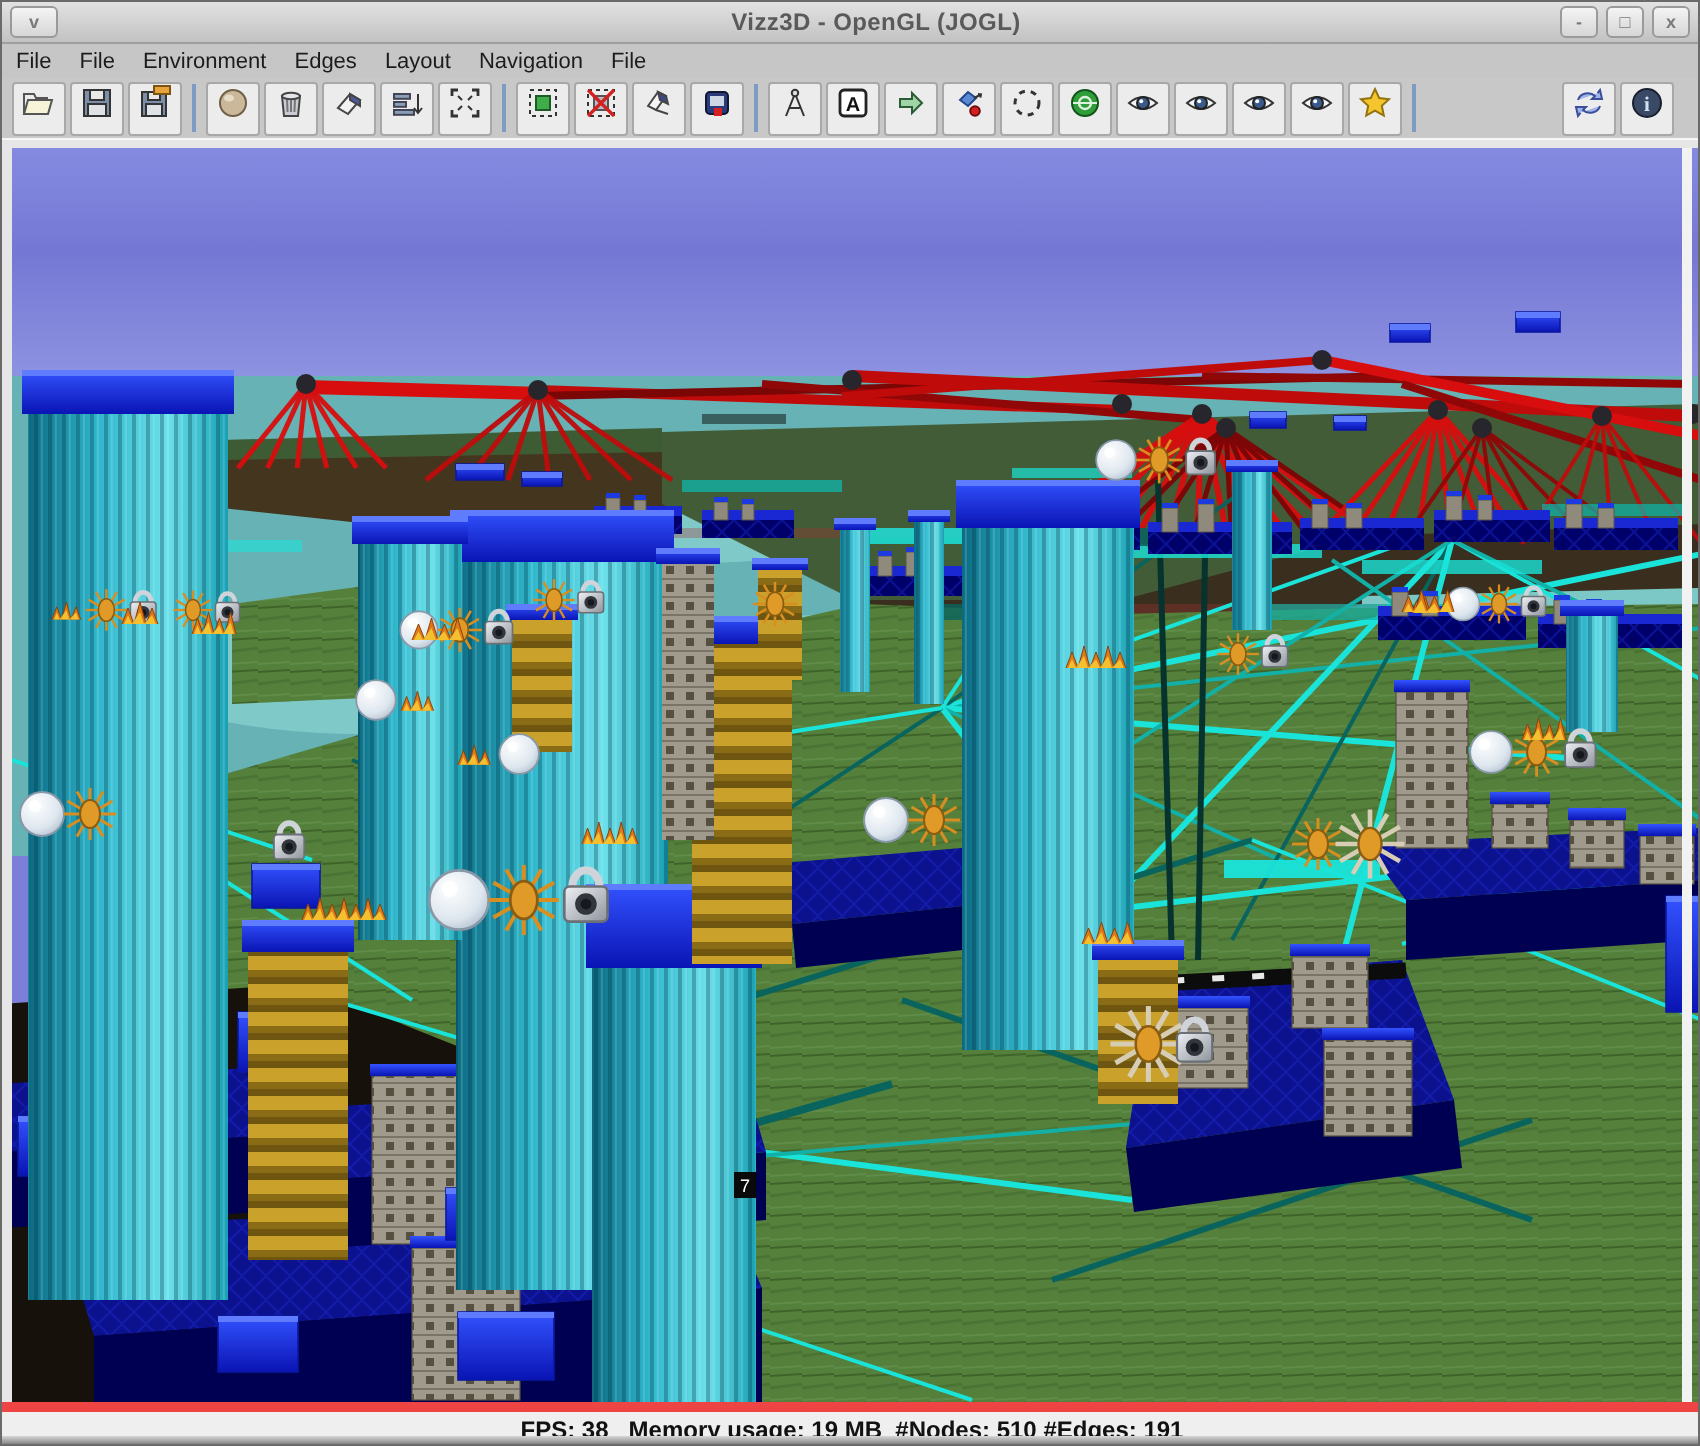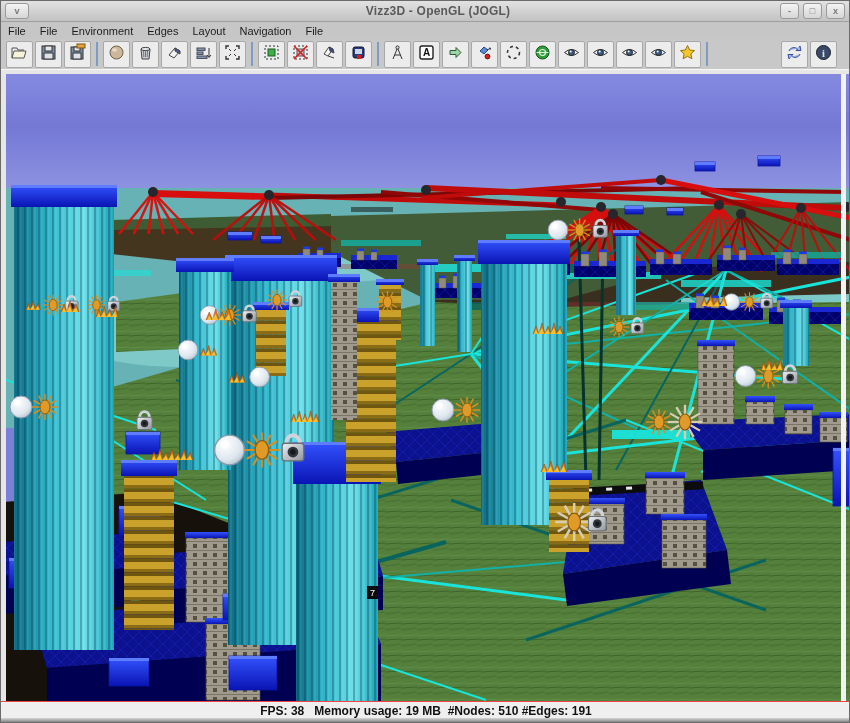--- a/index.html
+++ b/index.html
@@ -28,21 +28,21 @@
   .tool-btn{width:25px;height:25px;margin:0 1px;background:#ececec;border:1px solid #a8a8a8;
     border-radius:2px;display:flex;align-items:center;justify-content:center;}
   .tool-sep{width:2px;height:24px;background:#7d9cc4;margin:0 4px;}
   #toolbar-spacer{flex:1;}
   
   #canvas-frame{position:absolute;left:0;top:68px;width:850px;height:632px;background:#e6e6e6;
     border-top:1px solid #f6f6f6;}
   #viewport{position:absolute;left:5px;top:4px;width:845px;height:628px;background:#7b7fd8;}
   
   #statusbar{position:absolute;left:0;top:700px;width:850px;height:17px;background:#efefef;
-    border-top:1px solid #ef4444;display:flex;align-items:center;justify-content:center;
+    border-top:5px solid #ef4444;display:flex;align-items:center;justify-content:center;
     font-size:12px;font-weight:bold;color:#111;white-space:pre;}
   #bottombar{position:absolute;left:0;top:717px;width:850px;height:6px;
     background:linear-gradient(#d6d6d6,#8e8e8e 60%,#2e2e2e);}
 </style>
 </head>
 <body>
 
 <div id="win">
 
   <div id="titlebar">

